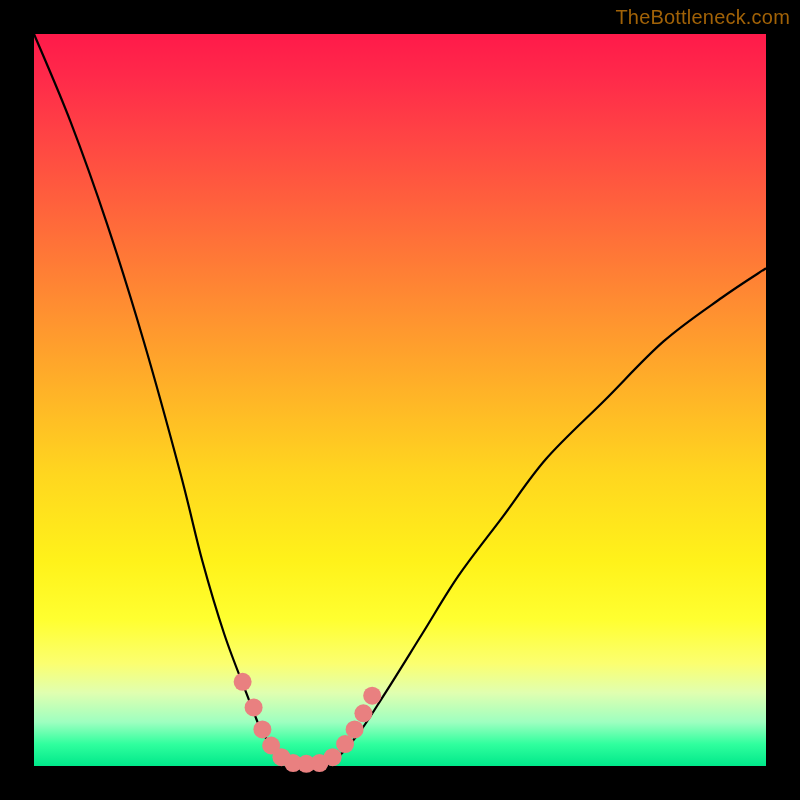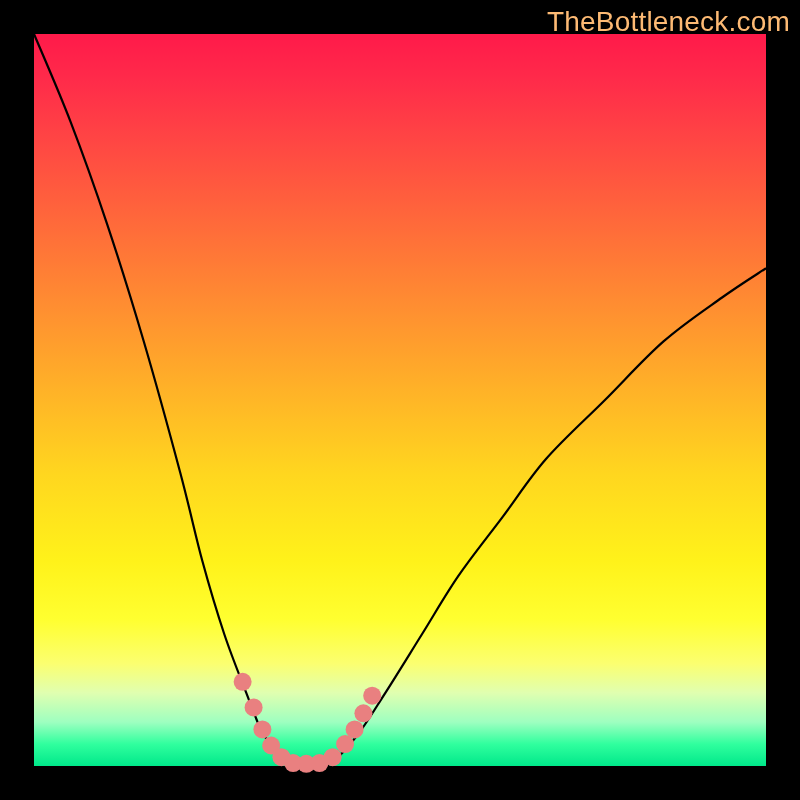--- a/index.html
+++ b/index.html
@@ -39,22 +39,22 @@
       #e0ffb0 90%,
       #9effc0 94%,
       #30ff9e 97%,
       #00e88a 100%
     );
   }
   .attribution {
     position: absolute;
     top: 6px;
     right: 10px;
-    color: #fdba74;
-    font-size: 28px;
+    color: #a16207;
+    font-size: 20px;
     font-weight: 500;
     letter-spacing: 0.2px;
   }
   svg.curve {
     position: absolute;
     left: 0;
     top: 0;
     width: 732px;
     height: 732px;
     overflow: visible;

